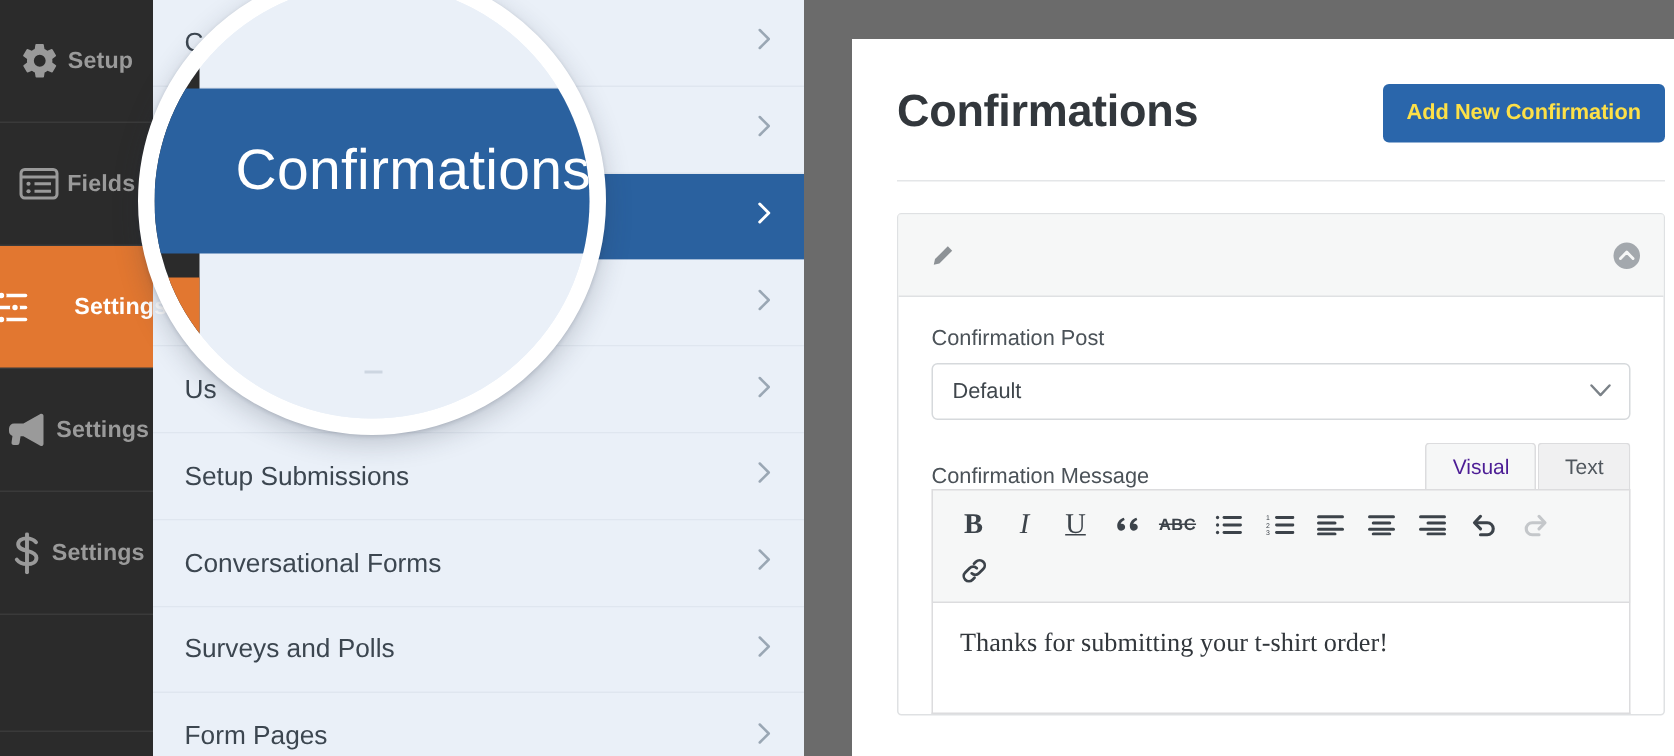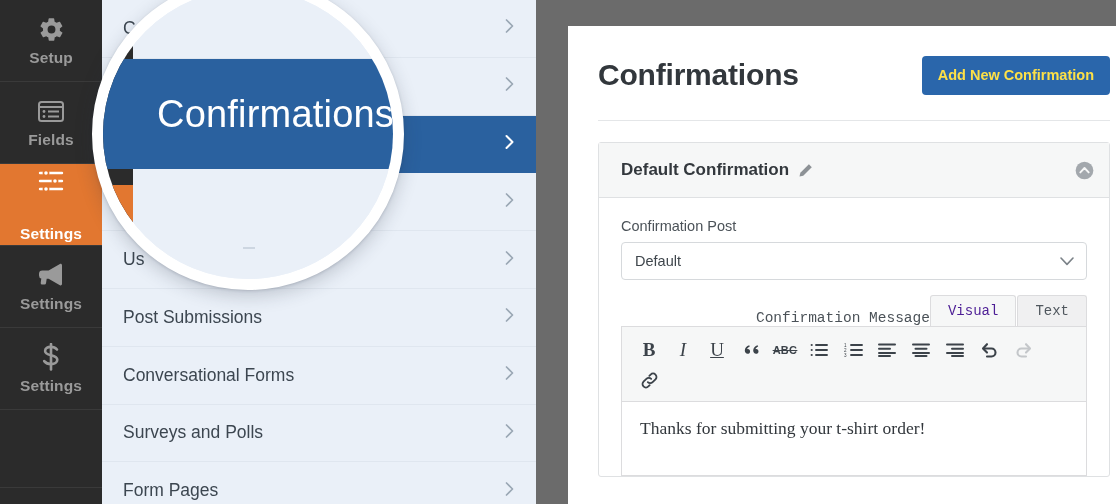--- a/index.html
+++ b/index.html
@@ -13,21 +13,21 @@
 
   
   .rail {
     position: absolute; left: 0; top: 0; width: 102px; height: 504px;
     background: #2b2b2b;
     z-index: 5;
   }
   .rail-item {
     position: relative;
     height: 82px;
-    display: flex; flex-direction: column;
+    display: flex; flex-direction: row;
     align-items: center; justify-content: center;
     gap: 5px;
     color: #9a9a9a;
     border-bottom: 1px solid #3a3a3a;
   }
   .rail-item .rail-label {
     font-size: 15.5px; font-weight: 700; letter-spacing: .1px;
   }
   .rail-item.active { background: #e27730; color: #fff; gap: 29px; }
   .rail-item .rail-icon { display: flex; align-items: center; justify-content: center; height: 30px; }
@@ -133,23 +133,22 @@
     cursor: pointer;
   }
   .select-box .caret {
     position: absolute; right: 12px; top: 50%; transform: translateY(-50%);
     color: #7b8288;
   }
 
   
   .editor-wrap { margin-top: 18px; position: relative; }
   .editor-label-row {
-    display: flex; align-items: flex-end; justify-content: flex-end;
+    display: flex; align-items: flex-end; justify-content: space-between;
     height: 28px;
-    font-family: Liberation Mono, monospace;
   }
   .editor-tabs { display: flex; align-items: flex-end; gap: 0; }
   .ed-tab {
     font-size: 14px; color: #50575e;
     padding: 8px 17px 8px;
     border: 1px solid #dcdcde;
     background: #f0f0f1;
     border-bottom: none;
     cursor: pointer;
     line-height: 1;
@@ -348,21 +347,21 @@
     <div class="submenu-row">
       <span>Us</span>
       <span class="chev">
         <svg width="9" height="15" viewBox="0 0 9 15" fill="none" stroke="currentColor" stroke-width="1.7" stroke-linecap="round" stroke-linejoin="round">
             <polyline points="1.5,1.5 7.5,7.5 1.5,13.5"></polyline>
           </svg>
       </span>
     </div>
 
     <div class="submenu-row">
-      <span>Post Submissions</span>
+      <span>Setup Submissions</span>
       <span class="chev">
         <svg width="9" height="15" viewBox="0 0 9 15" fill="none" stroke="currentColor" stroke-width="1.7" stroke-linecap="round" stroke-linejoin="round">
             <polyline points="1.5,1.5 7.5,7.5 1.5,13.5"></polyline>
           </svg>
       </span>
     </div>
 
     <div class="submenu-row">
       <span>Conversational Forms</span>
       <span class="chev">
@@ -399,21 +398,20 @@
       <div class="page-title">Confirmations</div>
       <button class="btn-primary">Add New Confirmation</button>
     </div>
 
     <div class="head-rule"></div>
 
     <div class="card">
 
       <div class="card-head">
         <div class="card-head-left">
-          <span class="card-title">Default Confirmation</span>
           <span class="pencil-icon">
             <svg width="15" height="15" viewBox="0 0 16 16" fill="currentColor">
               <path d="M11.6 1.3 14.7 4.4 5.6 13.5 1.6 14.4l.9-4z"></path>
             </svg>
           </span>
         </div>
         <span class="collapse-icon">
           <svg width="19" height="19" viewBox="0 0 20 20" fill="currentColor">
             <circle cx="10" cy="10" r="9.3"></circle>
             <polyline points="5.6,12 10,7.4 14.4,12" fill="none" stroke="#f6f7f7" stroke-width="2" stroke-linecap="round" stroke-linejoin="round"></polyline>

